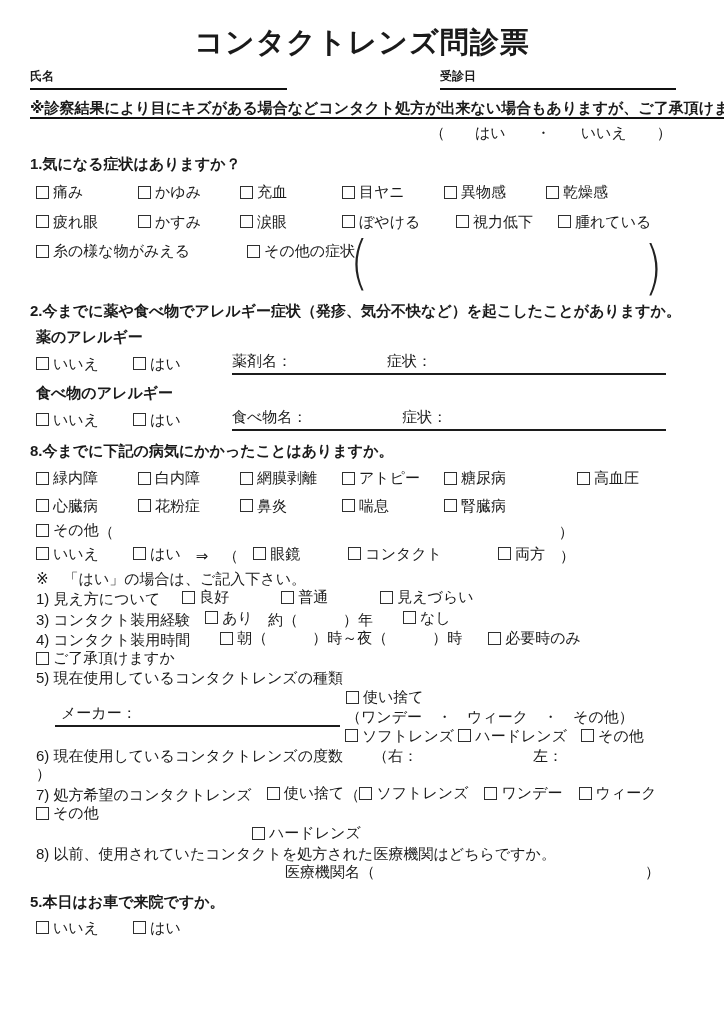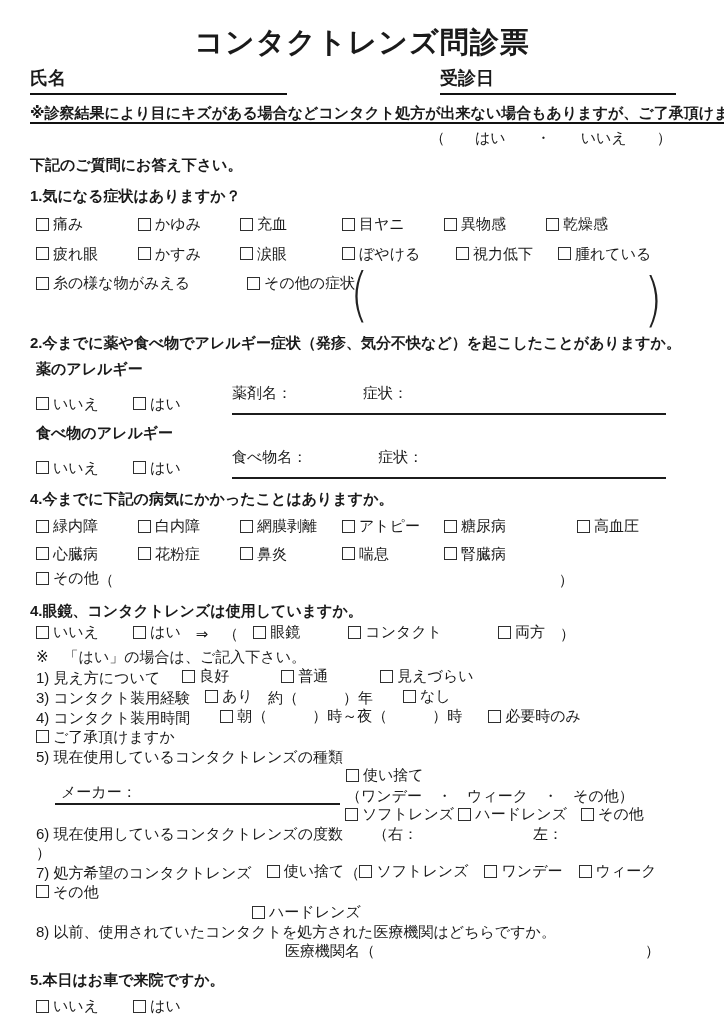--- a/index.html
+++ b/index.html
@@ -18,21 +18,21 @@
   .title{
     margin:0;
     font-size:29px;
     font-weight:700;
     text-align:center;
     letter-spacing:1px;
     line-height:36px;
   }
   .head-row{display:flex;margin-top:6px;align-items:flex-end;}
   .head-field{border-bottom:2px solid #111;padding-bottom:3px;}
-  .head-label{font-weight:700;font-size:18px;}
+  .head-label{font-weight:700;font-size:12px;}
   .notice{margin-top:9px;white-space:nowrap;}
   .notice-text{font-weight:700;border-bottom:2px solid #111;padding-bottom:1px;}
   .answer-line{margin-top:5px;margin-left:400px;line-height:20px;}
   .instruction{margin-top:7px;font-weight:700;line-height:20px;}
   .q-title{font-weight:700;line-height:20px;}.mt10{margin-top:10px}.mt8{margin-top:8px}
   .mt6{margin-top:6px}.mt3{margin-top:3px}.mt12{margin-top:12px}.mt20{margin-top:11px}
   .row{margin-left:6px;line-height:20px;}
   .opt-row{margin-top:8px;}
   .sub-label{font-weight:700;margin-left:6px;line-height:20px;}
   
@@ -51,22 +51,22 @@
     position:absolute;top:-8px;
     font-size:58px;font-weight:100;line-height:60px;
     transform:scaleX(0.8);color:#222;
     font-family:"DejaVu Sans",sans-serif;
   }
   .bp-open{left:312px;}
   .bp-close{left:606px;top:-3px;}
   
   .q2row{display:flex;margin-left:6px;margin-top:4px;align-items:flex-end;line-height:20px;}
   .q2-opts{width:196px;flex:none;}
-  .q2-fill{flex:1;border-bottom:2px solid #1c1c1c;margin-right:28px;display:flex;padding-bottom:10px;}
-  .fld2{margin-left:71px;}
+  .q2-fill{flex:1;border-bottom:2px solid #1c1c1c;margin-right:28px;display:flex;padding-bottom:2px;}
+  .fld2{margin-left:95px;}
   
   .q4-lines > div{line-height:18.5px;margin-left:6px;}
   .maker-row{display:flex;align-items:flex-end;margin-left:25px !important;}
   .maker-u{width:285px;border-bottom:2px solid #1c1c1c;padding:0 0 2px 6px;box-sizing:border-box;flex:none;}
   .maker-opts{margin-left:6px;}
   .indent-lens{margin-left:315px !important;}
   .indent-hard{margin-left:222px !important;}
   .indent-org{margin-left:255px !important;}
 </style>
 </head>
@@ -84,21 +84,20 @@
     <div class="head-field" style="width:236px">
       <span class="head-label">受診日</span>
     </div>
   </div>
 
   <div class="notice">
     <span class="notice-text">※診察結果により目にキズがある場合などコンタクト処方が出来ない場合もありますが、ご了承頂けますか</span>
   </div>
   <div class="answer-line">（　　はい　　・　　いいえ　　）</div>
 
-  <div class="instruction">下記のご質問にお答え下さい。</div>
 
   <div>
     <div class="q-title mt20">1.気になる症状はありますか？</div>
     <div class="cb-grid"><span class="grid-cell" style="width: 102px;"><span class="cb-item">
             <span class="cb"></span>
             <span class="cb-label">痛み</span>
           </span></span><span class="grid-cell" style="width: 102px;"><span class="cb-item">
             <span class="cb"></span>
             <span class="cb-label">かゆみ</span>
           </span></span><span class="grid-cell" style="width: 102px;"><span class="cb-item">
@@ -172,21 +171,21 @@
             <span class="cb-label">はい</span>
           </span></div>
       <div class="q2-fill">
         <span>食べ物名：</span>
         <span class="fld2">症状：</span>
       </div>
     </div>
   </div>
 
   <div>
-    <div class="q-title mt10">4.今までに下記の病気にかかったことはありますか。</div>
+    <div class="q-title mt10">8.今までに下記の病気にかかったことはありますか。</div>
     <div class="cb-grid" style="margin-top:7px"><span class="grid-cell" style="width: 102px;"><span class="cb-item">
             <span class="cb"></span>
             <span class="cb-label">緑内障</span>
           </span></span><span class="grid-cell" style="width: 102px;"><span class="cb-item">
             <span class="cb"></span>
             <span class="cb-label">白内障</span>
           </span></span><span class="grid-cell" style="width: 102px;"><span class="cb-item">
             <span class="cb"></span>
             <span class="cb-label">網膜剥離</span>
           </span></span><span class="grid-cell" style="width: 102px;"><span class="cb-item">
@@ -215,21 +214,20 @@
             <span class="cb"></span>
             <span class="cb-label">腎臓病</span>
           </span></span></div>
     <div class="row mt3"><span class="cb-item">
           <span class="cb"></span>
           <span class="cb-label">その他</span>
         </span><span class="seg-t">（</span><span class="seg-g" style="width: 445px;"></span><span class="seg-t">）</span></div>
   </div>
 
   <div class="q4-lines">
-    <div class="q-title mt12" style="margin-left:0">4.眼鏡、コンタクトレンズは使用していますか。</div>
     <div class="opt-row" style="margin-top:3px"><span class="cb-item">
           <span class="cb"></span>
           <span class="cb-label">いいえ</span>
         </span><span class="seg-g" style="width: 34px;"></span><span class="cb-item">
           <span class="cb"></span>
           <span class="cb-label">はい</span>
         </span><span class="seg-t">　⇒　（　</span><span class="cb-item">
           <span class="cb"></span>
           <span class="cb-label">眼鏡</span>
         </span><span class="seg-g" style="width: 48px;"></span><span class="cb-item">

